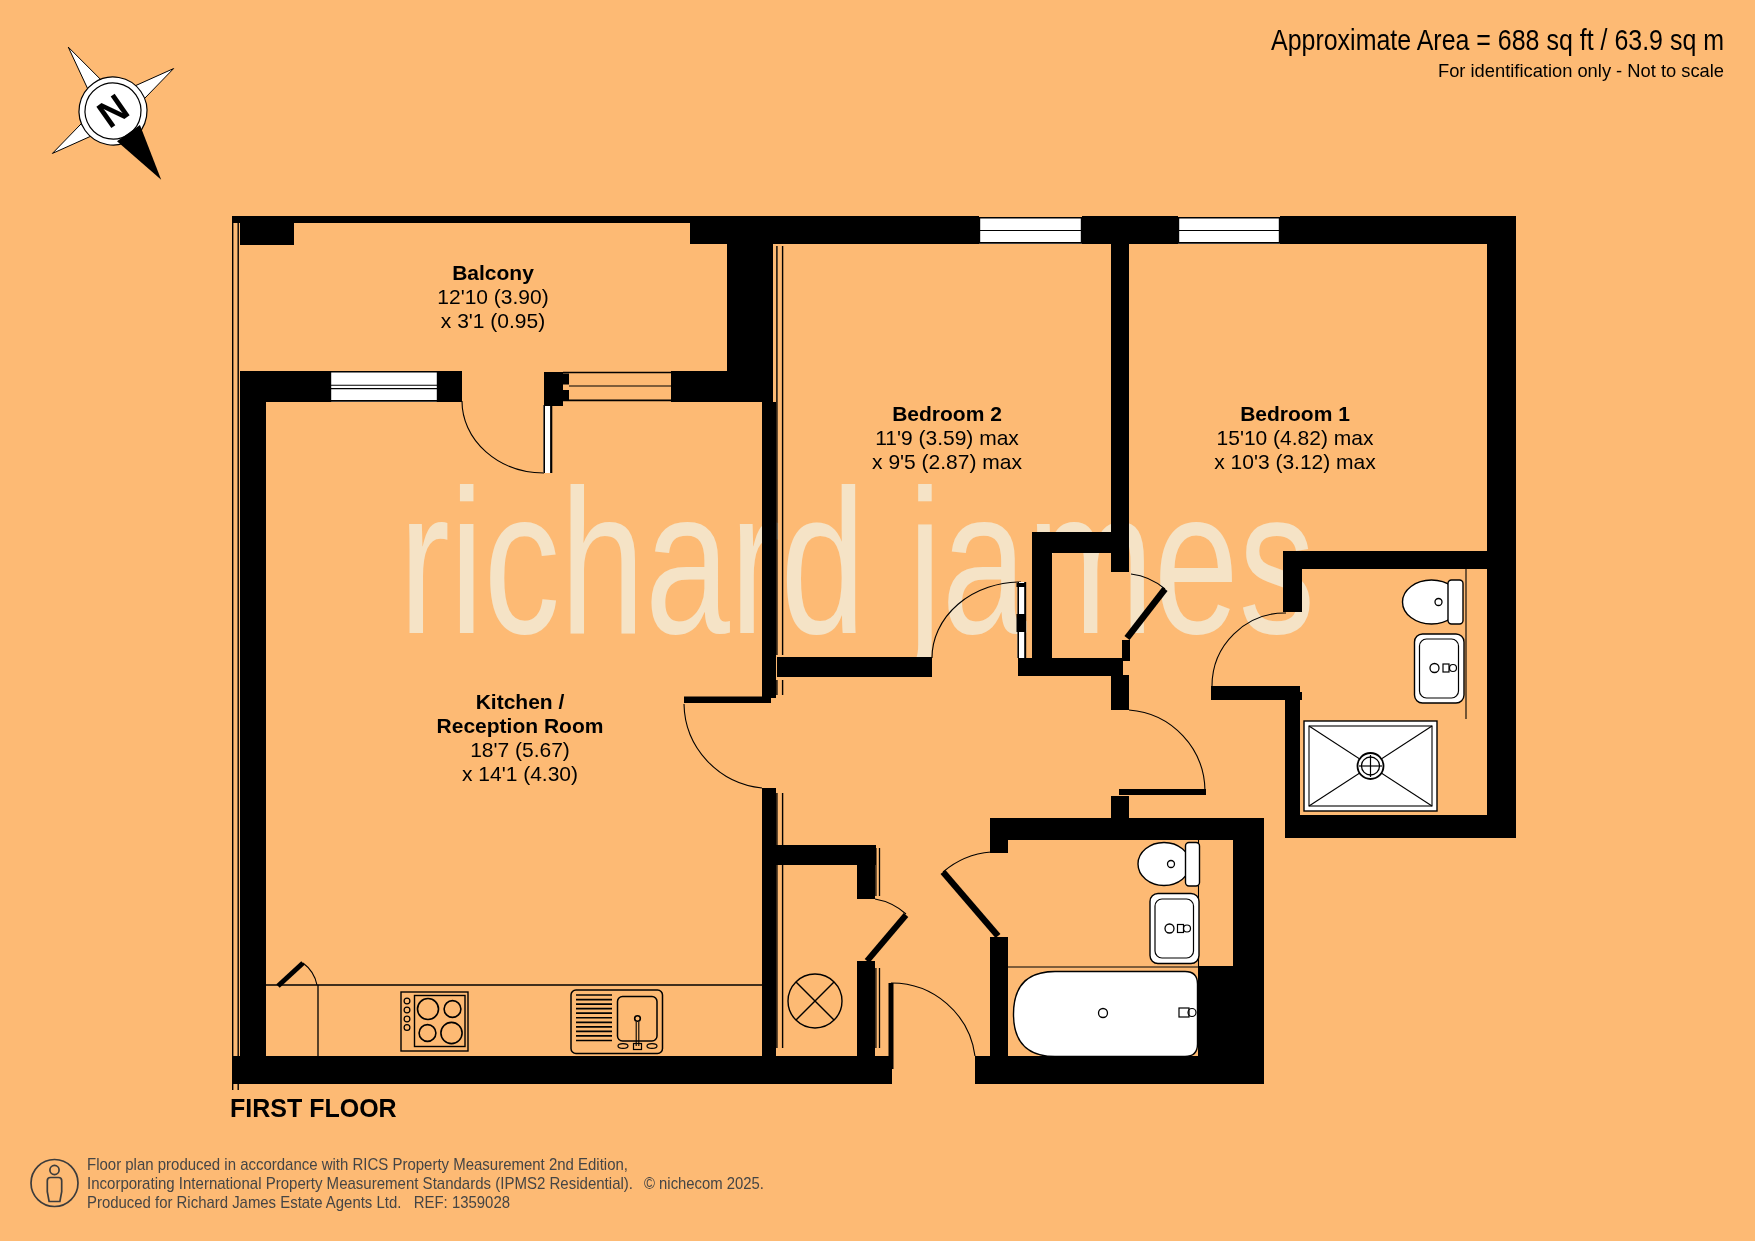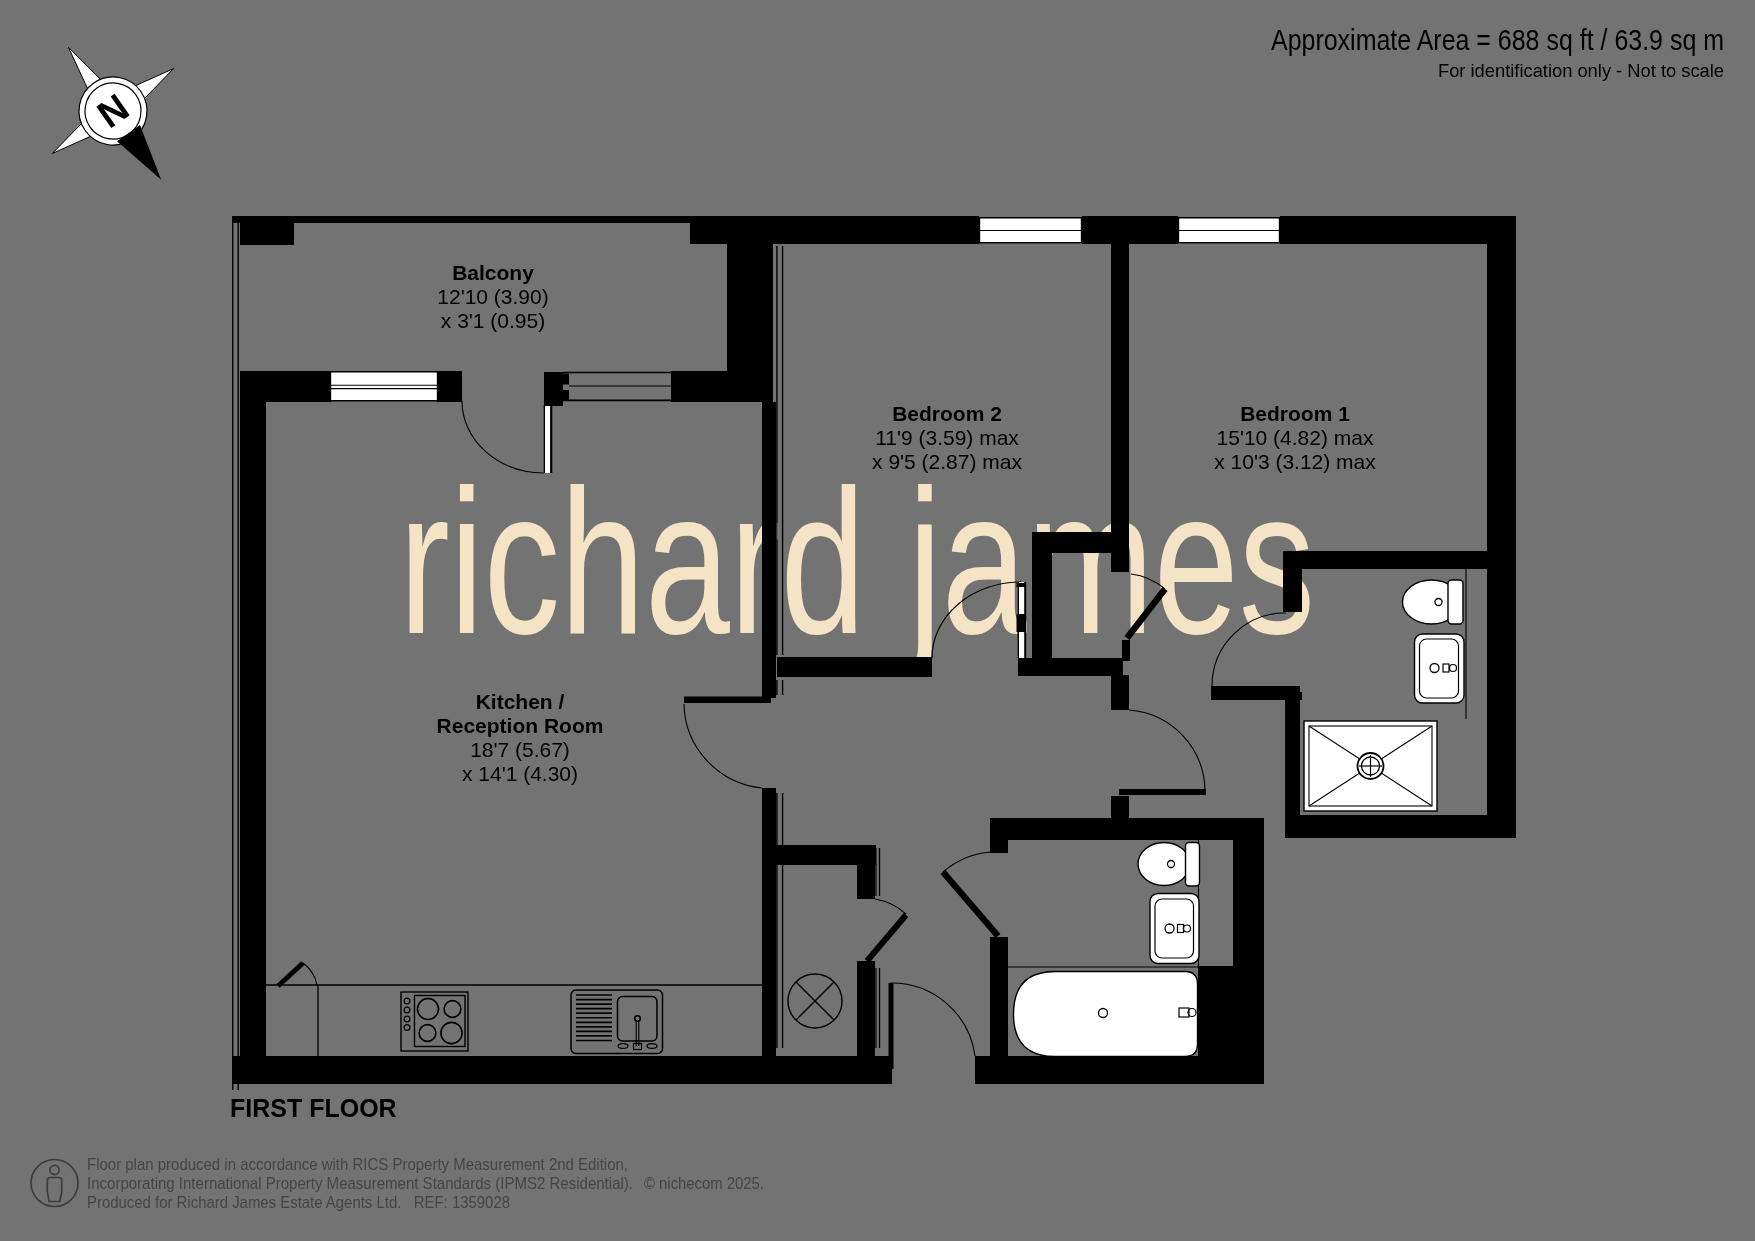--- a/index.html
+++ b/index.html
@@ -1,16 +1,16 @@
 <!DOCTYPE html>
 <html><head>
 <meta charset="utf-8">
 <style>
 html,body{margin:0;padding:0;background:#ffffff;}
-.page{position:relative;width:1755px;height:1241px;background:#737373;overflow:hidden;font-family:"Liberation Sans",sans-serif;text-align:center;}
+.page{position:relative;width:1755px;height:1241px;background:#fdba74;overflow:hidden;font-family:"Liberation Sans",sans-serif;text-align:center;}
 svg{position:absolute;top:0;left:0;}
 text{font-family:"Liberation Sans",sans-serif;}
 </style>
 </head>
 <body>
 <div class="page">
 <svg width="1755" height="1241" viewBox="0 0 1755 1241">
 
 <text x="1724" y="50" font-size="30" text-anchor="end" textLength="453" lengthAdjust="spacingAndGlyphs">Approximate Area = 688 sq ft / 63.9 sq m</text>
 

